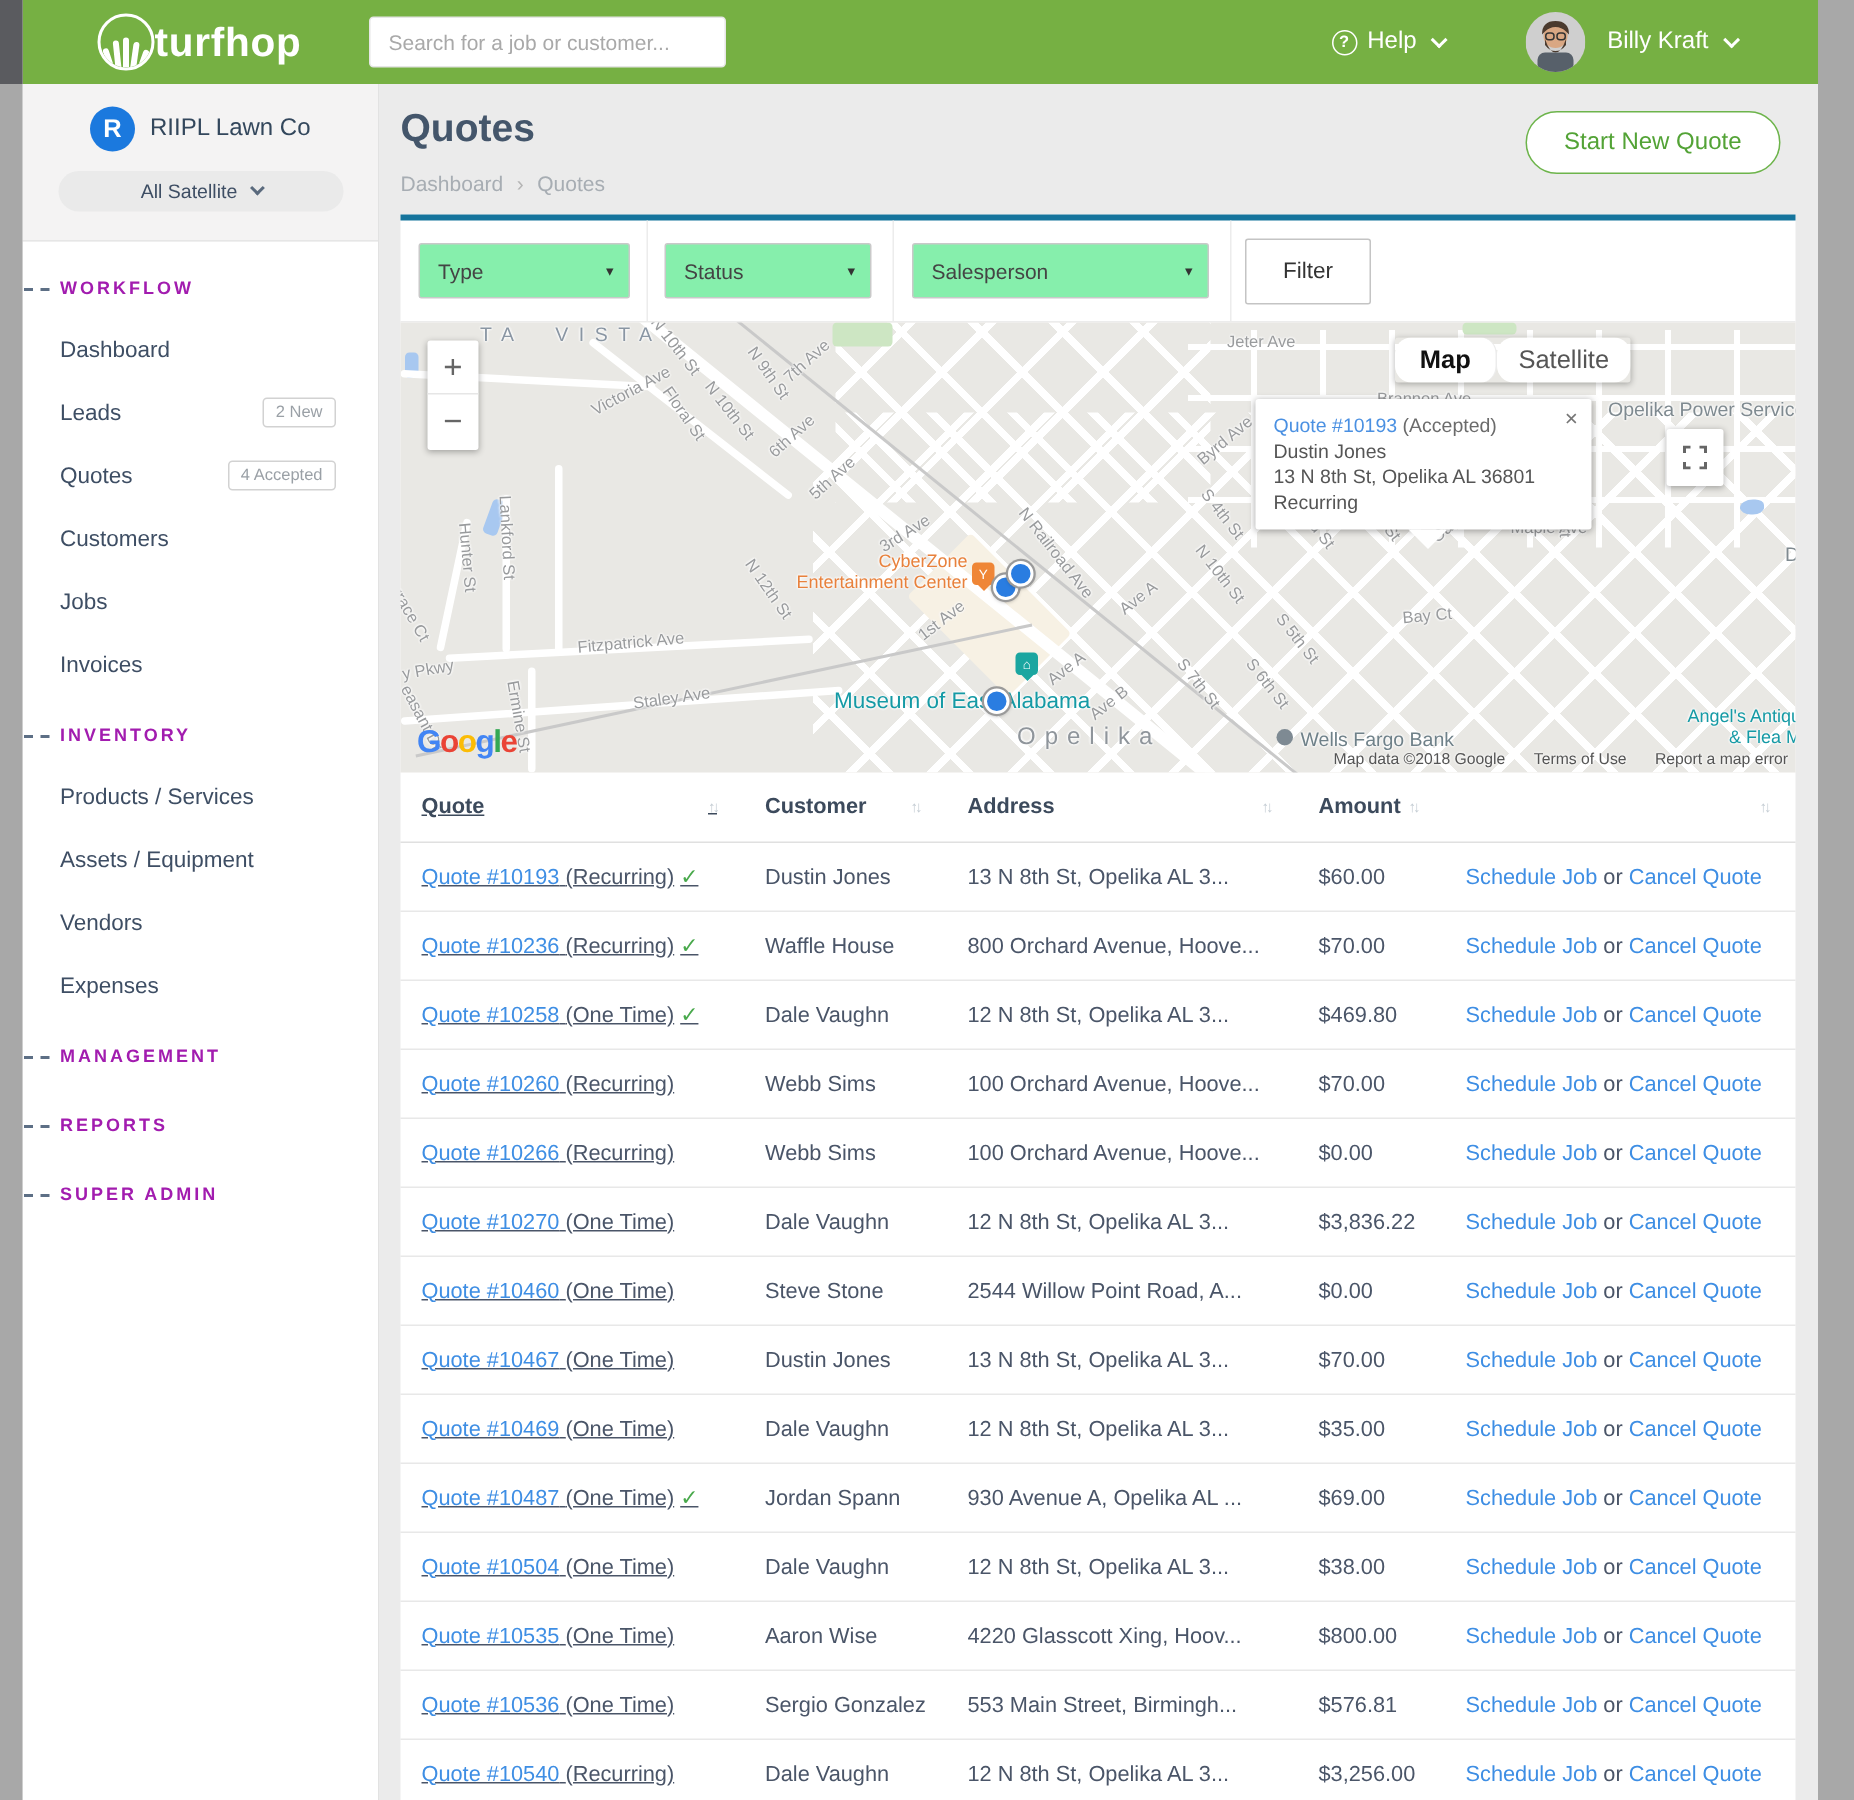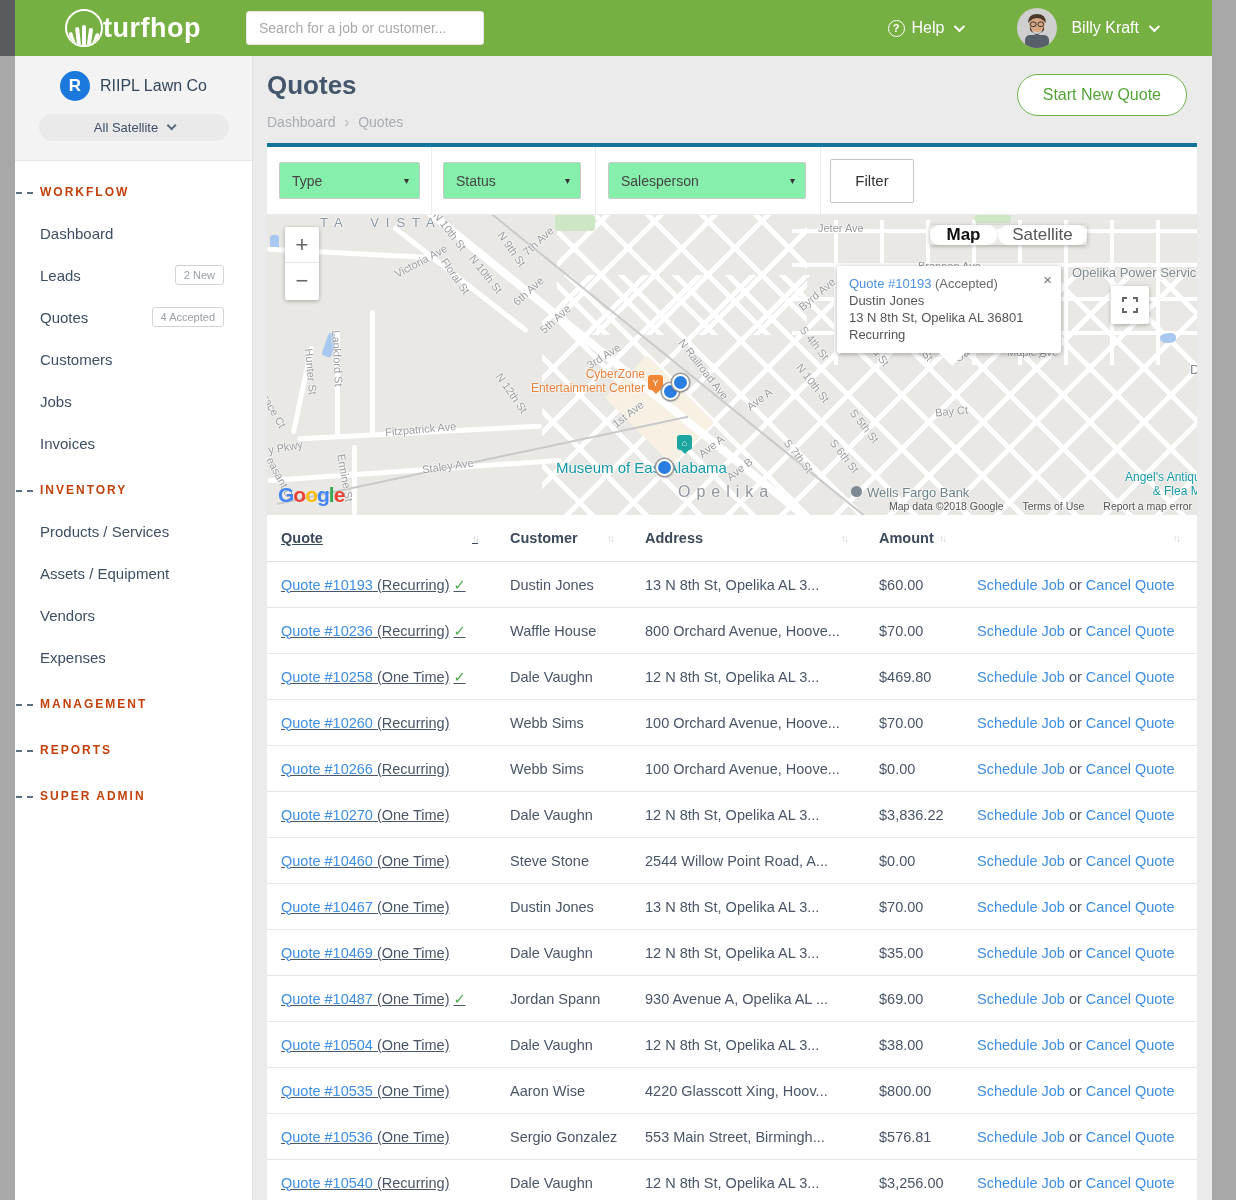--- a/index.html
+++ b/index.html
@@ -28,21 +28,21 @@
 
   
   .sidebar { position:absolute; left:15px; top:56px; width:238px; height:1144px; background:#fff; border-right:1px solid #e2e2e2; z-index:40; }
   .side-top { background:#f4f3f3; border-bottom:1px solid #e6e6e6; height:105px; padding-top:15px; }
   .company { display:flex; align-items:center; justify-content:center; }
   .rlogo { width:30px; height:30px; border-radius:50%; background:#1b79de; color:#fff; font-size:17px; font-weight:bold; display:flex; align-items:center; justify-content:center; margin-right:10px; }
   .company-name { font-size:16px; color:#33475c; }
   .loc-pill { margin:13px auto 0; width:190px; height:27px; background:#eaeaea; border-radius:14px; display:flex; align-items:center; justify-content:center; font-size:13px; color:#3e4e64; cursor:pointer; }
   .loc-pill .chev { border-color:#5a6a7d; width:7px; height:7px; margin-left:8px; transform:rotate(45deg) translateY(-3px); }
   .nav { padding-top:5px; }
-  .nav-section { position:relative; height:40px; display:flex; align-items:center; padding-left:25px; font-size:12px; font-weight:bold; letter-spacing:2px; color:#c2410c; margin-top:6px; }
+  .nav-section { position:relative; height:40px; display:flex; align-items:center; padding-left:25px; font-size:12px; font-weight:bold; letter-spacing:2px; color:#a21caf; margin-top:6px; }
   .nav-section .dashes { position:absolute; left:1px; top:50%; width:17px; border-top:2px dashed #5d6f85; }
   .nav-item { height:42px; display:flex; align-items:center; padding-left:25px; padding-right:12px; font-size:15px; color:#3e4e64; cursor:pointer; }
   .badge { margin-left:auto; margin-right:16px; border:1px solid #d2d2d2; border-radius:3px; color:#9aa0a6; font-size:11px; padding:3px 8px; background:#fff; }
 
   
   .main { position:absolute; left:253px; top:56px; width:959px; height:1144px; }
   .page-head { position:relative; height:87px; }
   .page-title { position:absolute; left:14px; top:14px; font-size:26px; font-weight:bold; color:#44566b; }
   .breadcrumb { position:absolute; left:14px; top:58px; font-size:14px; color:#a7adb3; }
   .breadcrumb a { color:#a7adb3; text-decoration:none; cursor:pointer; }
@@ -90,21 +90,21 @@
   .map-popup { position:absolute; left:570px; top:51px; width:224px; background:#fff; border-radius:2px; box-shadow:0 1px 5px rgba(0,0,0,.35); padding:9px 12px 10px; font-size:13px; line-height:17px; color:#555; z-index:20; }
   .map-popup:after { content:""; position:absolute; left:102px; top:100%; border:13px solid transparent; border-top-color:#fff; border-bottom-width:0; }
   .map-popup a { color:#4a90e2; text-decoration:none; cursor:pointer; }
   .popup-close { position:absolute; right:9px; top:7px; color:#777; font-size:15px; cursor:pointer; line-height:13px; }
   .popup-status { color:#6b6b6b; }
 
   .zoom-ctl { position:absolute; left:18px; top:12px; width:34px; height:73px; background:#fff; box-shadow:0 1px 4px rgba(0,0,0,.3); border-radius:2px; z-index:15; }
   .zoom-ctl div { height:36px; display:flex; align-items:center; justify-content:center; font-size:22px; color:#666; cursor:pointer; }
   .zoom-ctl div:first-child { border-bottom:1px solid #e6e6e6; }
   .map-type { position:absolute; right:110px; top:10px; display:flex; box-shadow:0 1px 4px rgba(0,0,0,.3); border-radius:2px; overflow:hidden; z-index:15; }
-  .map-type div { background:#fff; height:20px; display:flex; align-items:center; justify-content:center; font-size:17px; cursor:pointer;border-radius:11px; }
+  .map-type div { background:#fff; height:30px; display:flex; align-items:center; justify-content:center; font-size:17px; cursor:pointer;border-radius:11px; }
   .mt-map { width:68px; font-weight:bold; color:#111; border-right:1px solid #ececec; }
   .mt-sat { width:89px; color:#565656; }
   .fullscreen { position:absolute; right:48px; top:71px; width:38px; height:38px; background:#fff; box-shadow:0 1px 4px rgba(0,0,0,.3); border-radius:2px; display:flex; align-items:center; justify-content:center; cursor:pointer; z-index:15; }
   .google-logo { position:absolute; left:11px; bottom:8px; font-size:21px; font-weight:bold; letter-spacing:-1px; z-index:15; }
   .attrib { position:absolute; right:5px; bottom:3px; font-size:10.5px; color:#545454; z-index:15; text-shadow:0 0 2px #fff,0 0 2px #fff; }
   .attrib span { margin-left:16px; }
   .attrib .lnk { cursor:pointer; }
 
   
   .thead { display:flex; height:47px; border-bottom:1px solid #e0e0e0; align-items:center; font-size:14.5px; font-weight:bold; color:#3c4a5c; }

